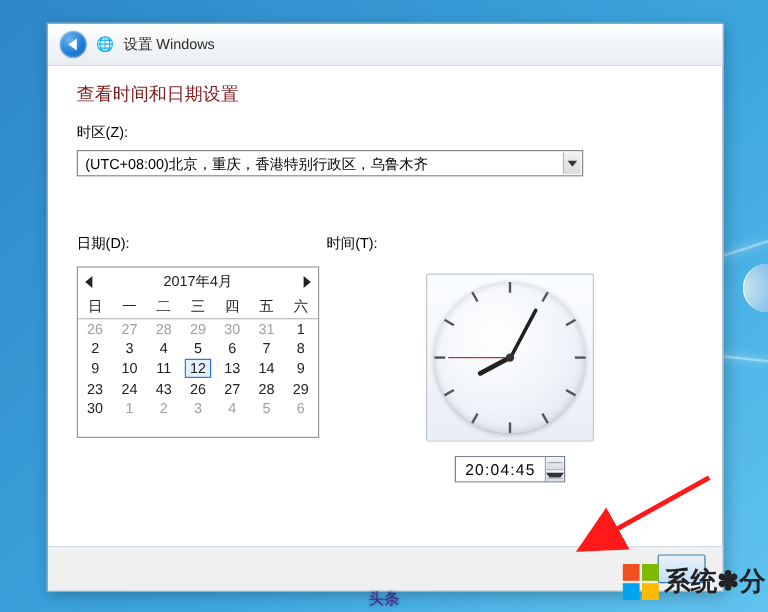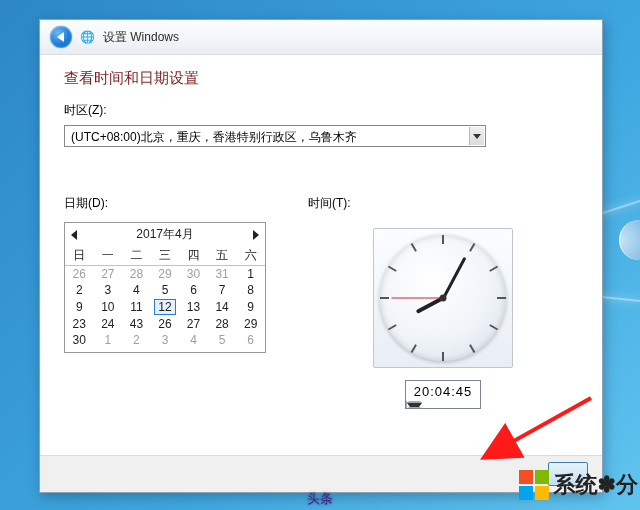--- a/index.html
+++ b/index.html
@@ -92,33 +92,32 @@
   }
   .tz-arrowbox {
     position: absolute;
     right: 1px; top: 1px; bottom: 1px; width: 14px;
     border-left: 1px solid #b8b8b8;
     background: linear-gradient(#f0f0f0, #dcdcdc);
   }
 
   .cols {
     display: flex;
-    gap: 36px;
     margin-top: 48px;
   }
   .col-left { width: 208px; }
   .col-right { flex: 1; display: flex; flex-direction: column; align-items: center; }
 
   .calendar {
     margin-top: 10px;
     width: 200px;
     border: 1px solid #999;
     background: #fff;
     font-size: 12px;
-    padding-bottom: 4px;
+    padding-bottom: 16px;
   }
   .cal-nav {
     display: flex;
     align-items: center;
     justify-content: space-between;
     padding: 3px 6px;
   }
   .cal-arrow {
     width: 0; height: 0;
     border-top: 5px solid transparent;
@@ -185,21 +184,20 @@
     transform-origin: 50% 100%;
   }
   .hand.hour   { width: 4px; height: 30px; margin-left: -2px; margin-top: -30px; border-radius: 2px; }
   .hand.minute { width: 3px; height: 46px; margin-left: -1.5px; margin-top: -46px; border-radius: 2px; }
   .hand.second { width: 1px; height: 52px; background: #c23; margin-left: -0.5px; margin-top: -52px; }
 
   .time-spinner {
     margin-top: 12px;
     display: flex;
     border: 1px solid #7a8290;
-    flex-direction: column;
   }
   .time-spinner input {
     border: none;
     width: 70px;
     height: 20px;
     font-size: 13px;
     font-family: inherit;
     letter-spacing: 1px;
     text-align: center;
     padding: 0 2px;

